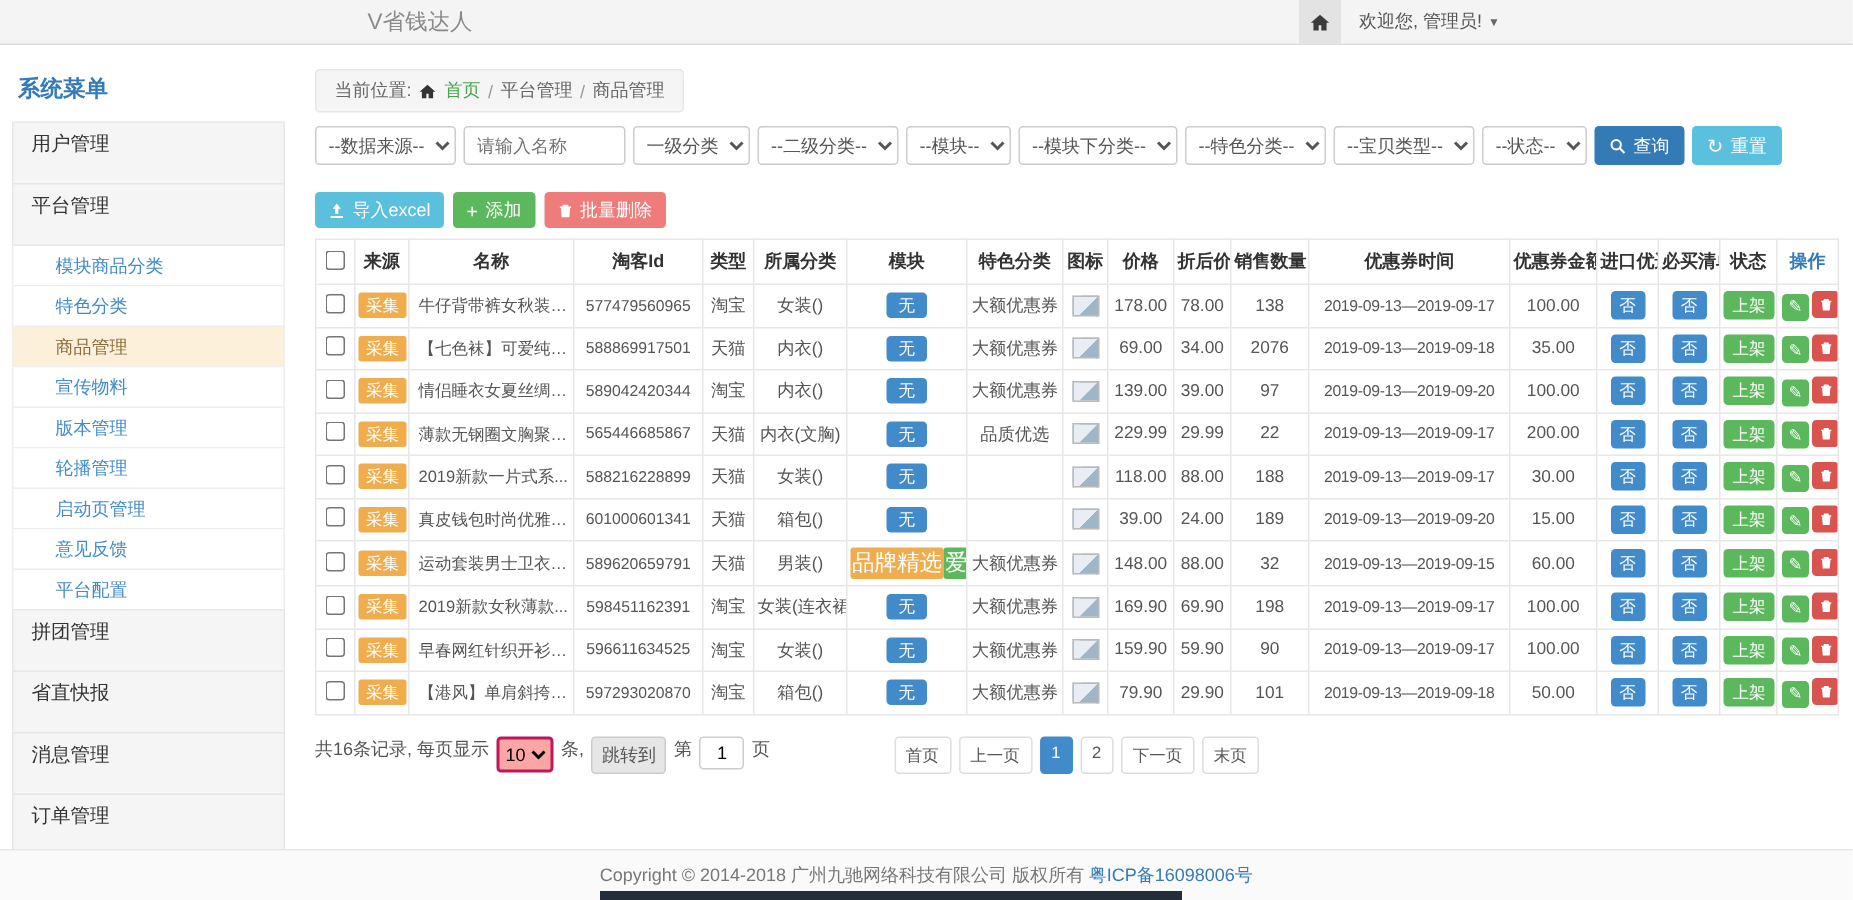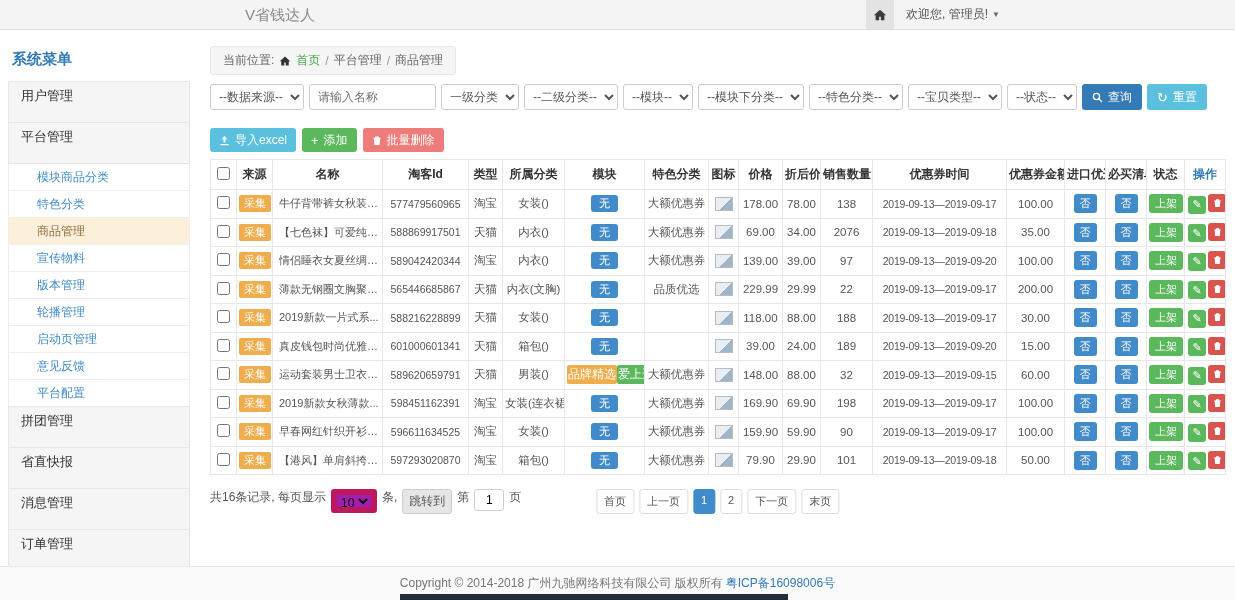--- a/index.html
+++ b/index.html
@@ -19,54 +19,54 @@
   .menu-sub{height:27px;line-height:26px;border:1px solid #eee;border-top:none;padding-left:28px;color:#428bca;background:#fff;cursor:pointer}
   .menu-sub.active{background:var(--active-menu-bg);color:#8a6d3b}
   
   .main{position:absolute;left:210px;top:40px;width:1015px}
   .breadcrumb{display:inline-flex;align-items:center;gap:5px;background:#f5f5f5;border:1px solid #e7e7e7;border-radius:3px;padding:5px 12px;margin-top:6px;color:#666}
   .bc-home{color:#47a447;cursor:pointer}
   .bc-sep{color:#999}
   .filter-row{display:flex;align-items:center;gap:5px;margin-top:9px}
   .filter-controls{display:flex;align-items:center;gap:5px}
   .f-select,.f-input{height:26px;border:1px solid #ccc;border-radius:3px;background:#fff;color:#555;font-size:12px;padding:0 4px}
-  .f-input{width:127px;padding:0 8px}
+  .f-input{width:108px;padding:0 8px}
   .btn{display:inline-flex;align-items:center;gap:5px;height:26px;padding:0 10px;border:none;border-radius:3px;color:#fff;font-size:12px;cursor:pointer;white-space:nowrap}
   .btn-primary{background:var(--primary)}
   .btn-info{background:var(--info)}
   .btn-success{background:var(--success)}
   .btn-danger-light{background:var(--danger-light)}
   .btn .ic{font-size:13px;line-height:1}
   .toolbar{display:flex;justify-content:flex-start;gap:6px;margin-top:18px}
   .toolbar .btn{height:24px;padding:0 9px}
   
   table{border-collapse:collapse;width:1015px;margin-top:7px;table-layout:fixed}
   th,td{border:1px solid #e7e7e7;text-align:center;padding:4px 2px;font-size:11.5px;color:#555;overflow:hidden;white-space:nowrap}
   th{color:#333;font-weight:bold;font-size:12px;padding:6px 2px}
   th.op{color:#337ab7}
   td.name{text-align:left;padding-left:6px;text-overflow:ellipsis;font-size:11px}
   td.tid{font-size:10.5px}
   td.time{font-size:10.5px;letter-spacing:-0.2px}
   .badge{display:inline-block;color:#fff;border-radius:2px;padding:1px 5px;font-size:11px}
   .badge.orange{background:var(--warning)}
   .badge.green{background:var(--success)}
   .badge.blue{background:var(--link);border-radius:3px;padding:1px 8px}
-  .badge.mini{font-size:12px;padding:1px 1px;border-radius:2px;margin:0}
+  .badge.mini{font-size:15px;padding:1px 1px;border-radius:2px;margin:0}
   .tag{display:inline-block;color:#fff;border-radius:3px;padding:2px 6px;cursor:pointer;font-size:11px}
   .tag.blue{background:var(--link)}
   .tag.green{background:var(--success)}
   .opbtn{display:inline-flex;width:18px;height:18px;align-items:center;justify-content:center;border-radius:3px;color:#fff;cursor:pointer;margin:0 1px;font-size:11px}
   .opbtn.green{background:var(--success)}
   .opbtn.red{background:var(--danger)}
   .thumb{display:inline-block;width:18px;height:14px;border:1px solid #bbb;vertical-align:middle;
     background:linear-gradient(135deg,#e8eef3 55%,#9fb6c9 55%)}
   
   .pager-row{position:relative;margin-top:14px;height:28px}
   .pager-info{display:flex;align-items:flex-start;gap:5px;color:#555}
-  .page-size{height:24px;border:6px solid #be185d;border-radius:3px;background:#a21caf;font-size:12px}
+  .page-size{height:24px;border:2px solid #be185d;border-radius:3px;background:#fca5a5;font-size:12px}
   .jump-btn{background:#e6e6e6;border:1px solid #ccc;border-radius:3px;padding:3px 6px;color:#555;cursor:pointer}
   .jump-input{width:30px;height:22px;border:1px solid #ccc;border-radius:3px;text-align:center;font-size:12px}
   .pager{position:absolute;left:50%;transform:translateX(-50%);top:0;display:flex;gap:5px}
   .page-btn{display:inline-block;border:1px solid #ddd;border-radius:3px;padding:4px 7px;color:#555;background:#fff;cursor:pointer;font-size:11px}
   .page-btn.active{background:var(--link);border-color:var(--link);color:#fff}
   
   .footer{position:absolute;left:0;right:0;bottom:0;height:34px;background:#fafafa;border-top:1px solid #e7e7e7;display:flex;align-items:center;justify-content:center;gap:3px;color:#777;z-index:4}
   .footer .icp{color:#337ab7;cursor:pointer}
   .bottom-bar{position:absolute;left:400px;bottom:0;width:388px;height:6px;background:#232e3a;z-index:6}
 </style>

